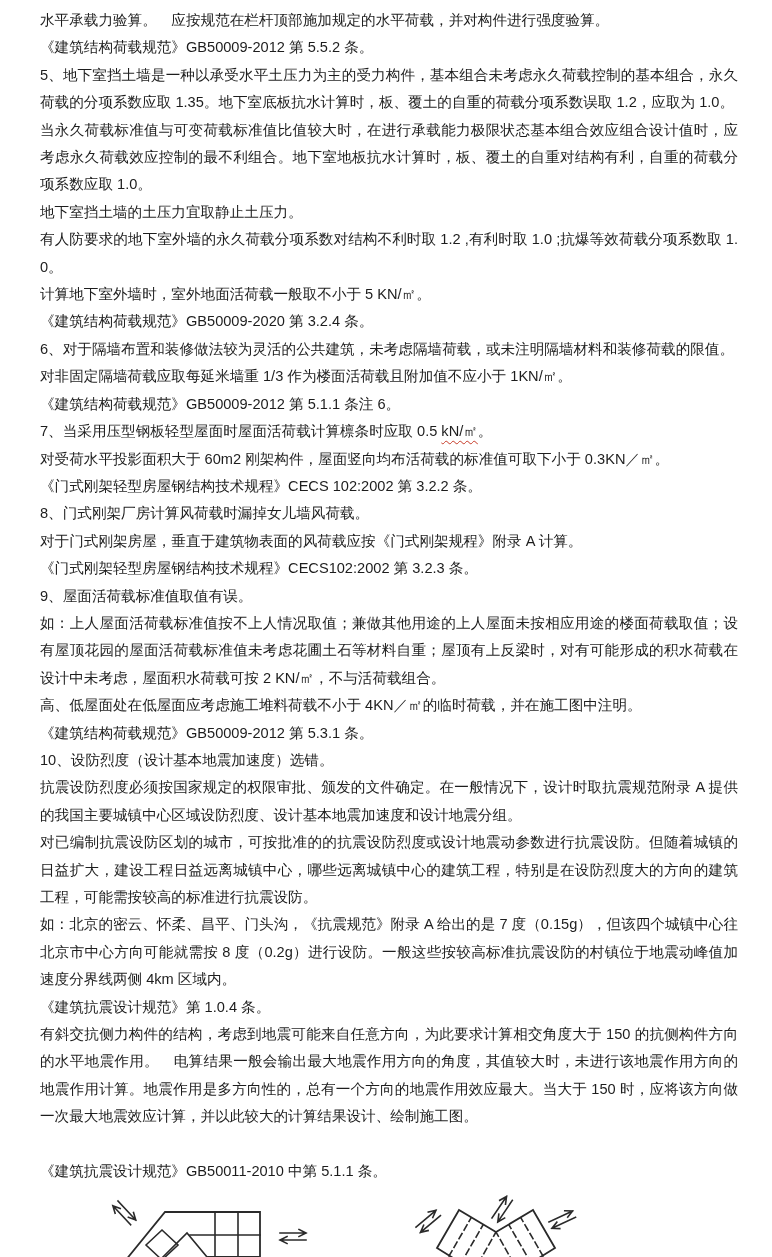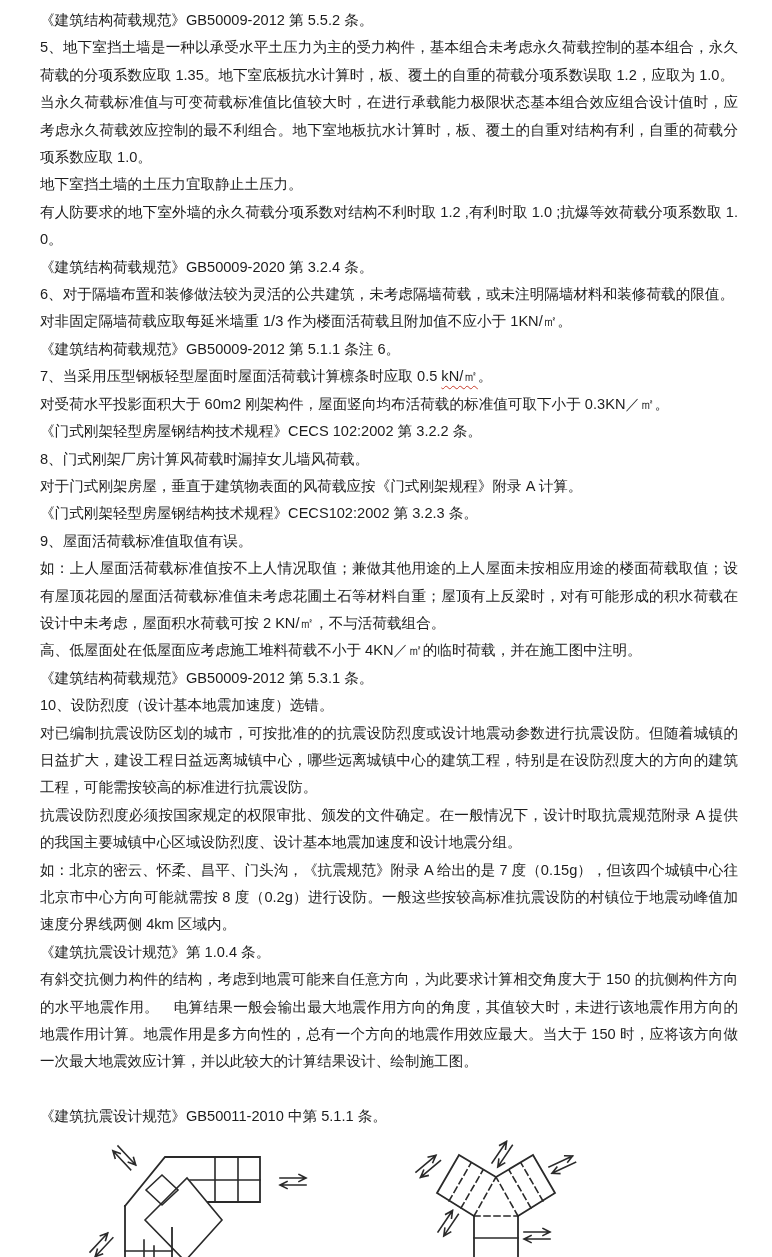--- a/index.html
+++ b/index.html
@@ -37,42 +37,44 @@
   .figure-a { left:22px;  width:335px; }
   .figure-b { left:368px; width:310px; }
   .figure svg { position:absolute; left:0; top:0; }
 </style>
 </head>
 <body>
 
 <div class="page">
 
   <div class="textblock">
+    <p>水平承载力验算。　应按规范在栏杆顶部施加规定的水平荷载，并对构件进行强度验算。</p>
     <p>《建筑结构荷载规范》GB50009-2012 第 5.5.2 条。</p>
     <p>5、地下室挡土墙是一种以承受水平土压力为主的受力构件，基本组合未考虑永久荷载控制的基本组合，永久荷载的分项系数应取 1.35。地下室底板抗水计算时，板、覆土的自重的荷载分项系数误取 1.2，应取为 1.0。</p>
     <p>当永久荷载标准值与可变荷载标准值比值较大时，在进行承载能力极限状态基本组合效应组合设计值时，应考虑永久荷载效应控制的最不利组合。地下室地板抗水计算时，板、覆土的自重对结构有利，自重的荷载分项系数应取 1.0。</p>
     <p>地下室挡土墙的土压力宜取静止土压力。</p>
     <p>有人防要求的地下室外墙的永久荷载分项系数对结构不利时取 1.2 ,有利时取 1.0 ;抗爆等效荷载分项系数取 1.0。</p>
+    <p>计算地下室外墙时，室外地面活荷载一般取不小于 5 KN/㎡。</p>
     <p>《建筑结构荷载规范》GB50009-2020 第 3.2.4 条。</p>
     <p>6、对于隔墙布置和装修做法较为灵活的公共建筑，未考虑隔墙荷载，或未注明隔墙材料和装修荷载的限值。</p>
     <p>对非固定隔墙荷载应取每延米墙重 1/3 作为楼面活荷载且附加值不应小于 1KN/㎡。</p>
     <p>《建筑结构荷载规范》GB50009-2012 第 5.1.1 条注 6。</p>
     <p><span>7、当采用压型钢板轻型屋面时屋面活荷载计算檩条时应取 0.5 </span><span class="wavy">kN/㎡</span><span>。</span></p>
     <p>对受荷水平投影面积大于 60m2 刚架构件，屋面竖向均布活荷载的标准值可取下小于 0.3KN／㎡。</p>
     <p>《门式刚架轻型房屋钢结构技术规程》CECS 102:2002 第 3.2.2 条。</p>
     <p>8、门式刚架厂房计算风荷载时漏掉女儿墙风荷载。</p>
     <p>对于门式刚架房屋，垂直于建筑物表面的风荷载应按《门式刚架规程》附录 A 计算。</p>
     <p>《门式刚架轻型房屋钢结构技术规程》CECS102:2002 第 3.2.3 条。</p>
     <p>9、屋面活荷载标准值取值有误。</p>
     <p>如：上人屋面活荷载标准值按不上人情况取值；兼做其他用途的上人屋面未按相应用途的楼面荷载取值；设有屋顶花园的屋面活荷载标准值未考虑花圃土石等材料自重；屋顶有上反梁时，对有可能形成的积水荷载在设计中未考虑，屋面积水荷载可按 2 KN/㎡，不与活荷载组合。</p>
     <p>高、低屋面处在低屋面应考虑施工堆料荷载不小于 4KN／㎡的临时荷载，并在施工图中注明。</p>
     <p>《建筑结构荷载规范》GB50009-2012 第 5.3.1 条。</p>
     <p>10、设防烈度（设计基本地震加速度）选错。</p>
+    <p>抗震设防烈度必须按国家规定的权限审批、颁发的文件确定。在一般情况下，设计时取抗震规范附录 A 提供的我国主要城镇中心区域设防烈度、设计基本地震加速度和设计地震分组。</p>
     <p>对已编制抗震设防区划的城市，可按批准的的抗震设防烈度或设计地震动参数进行抗震设防。但随着城镇的日益扩大，建设工程日益远离城镇中心，哪些远离城镇中心的建筑工程，特别是在设防烈度大的方向的建筑工程，可能需按较高的标准进行抗震设防。</p>
-    <p>抗震设防烈度必须按国家规定的权限审批、颁发的文件确定。在一般情况下，设计时取抗震规范附录 A 提供的我国主要城镇中心区域设防烈度、设计基本地震加速度和设计地震分组。</p>
     <p>如：北京的密云、怀柔、昌平、门头沟，《抗震规范》附录 A 给出的是 7 度（0.15g），但该四个城镇中心往北京市中心方向可能就需按 8 度（0.2g）进行设防。一般这些按较高标准抗震设防的村镇位于地震动峰值加速度分界线两侧 4km 区域内。</p>
     <p>《建筑抗震设计规范》第 1.0.4 条。</p>
     <p>有斜交抗侧力构件的结构，考虑到地震可能来自任意方向，为此要求计算相交角度大于 150 的抗侧构件方向的水平地震作用。　电算结果一般会输出最大地震作用方向的角度，其值较大时，未进行该地震作用方向的地震作用计算。地震作用是多方向性的，总有一个方向的地震作用效应最大。当大于 150 时，应将该方向做一次最大地震效应计算，并以此较大的计算结果设计、绘制施工图。</p>
     <p class="spacer"></p>
     <p>《建筑抗震设计规范》GB50011-2010 中第 5.1.1 条。</p>
   </div>
 
   <div class="figures">
 
     <div class="figure figure-a">

